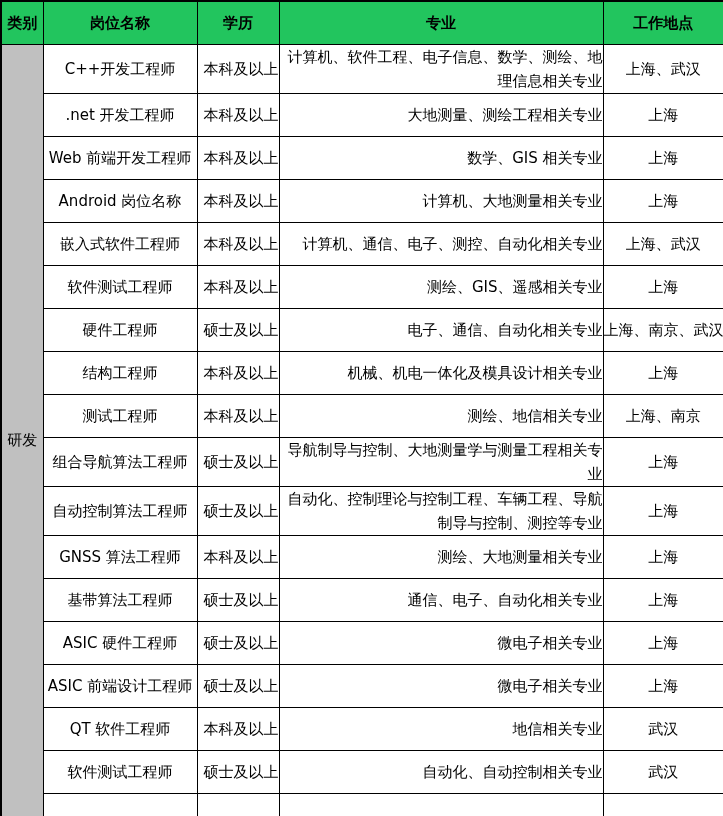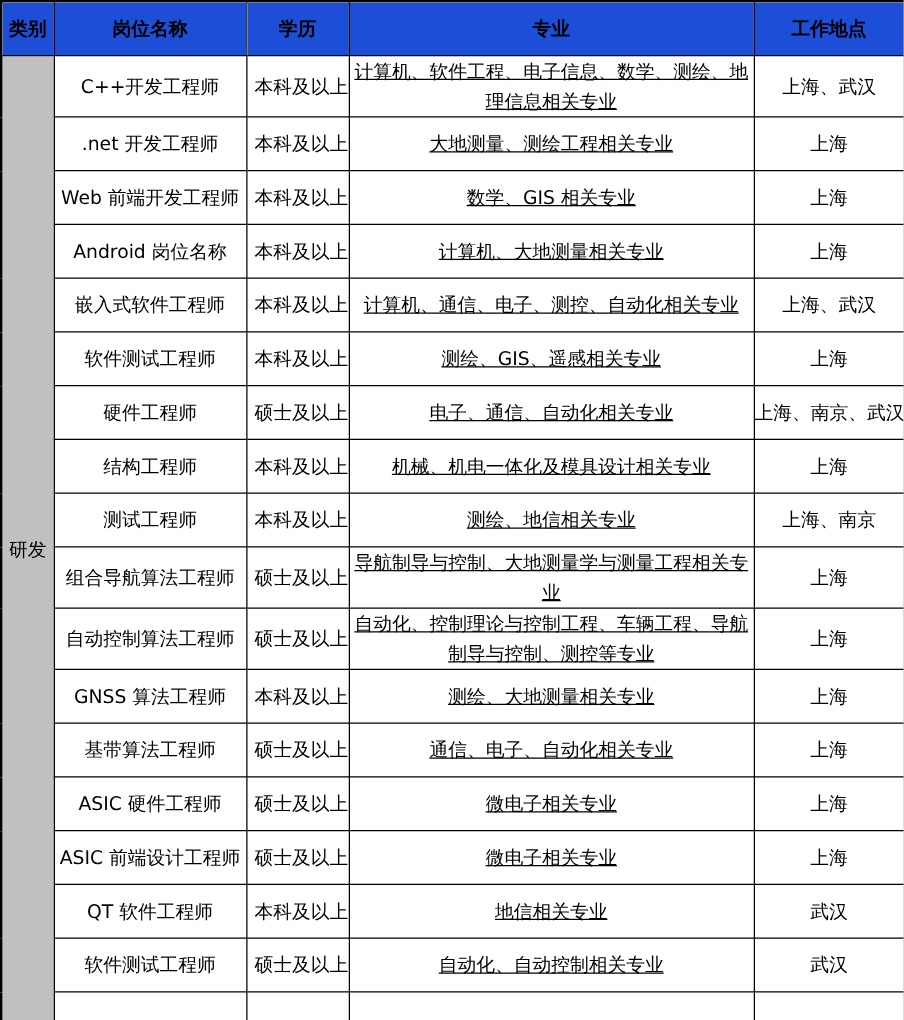--- a/index.html
+++ b/index.html
@@ -27,44 +27,43 @@
     border: 1px solid #000000;
     padding: 0;
     vertical-align: middle;
     overflow: hidden;
   }
   table.recruit thead th {
     height: 42px;
     font-size: 15px;
     font-weight: bold;
     text-align: center;
-    background: #1d4ed8;
+    background: #22c55e;
   }
   table.recruit tbody td {
     height: 42px;
     font-size: 15px;
     font-weight: normal;
   }
   td.c-category {
     background: #c0c0c0;
     text-align: center;
   }
   td.c-position {
     text-align: center;
     padding: 0 2px;
   }
   td.c-education {
     text-align: right;
     white-space: nowrap;
   }
   td.c-major {
-    text-align: center;
+    text-align: right;
     padding: 2px 1px;
     line-height: 24px;
-    text-decoration: underline;
   }
   td.c-location {
     text-align: center;
     white-space: nowrap;
   }
   tr.partial-row td {
     height: 40px;
   }
 </style>
 </head>

